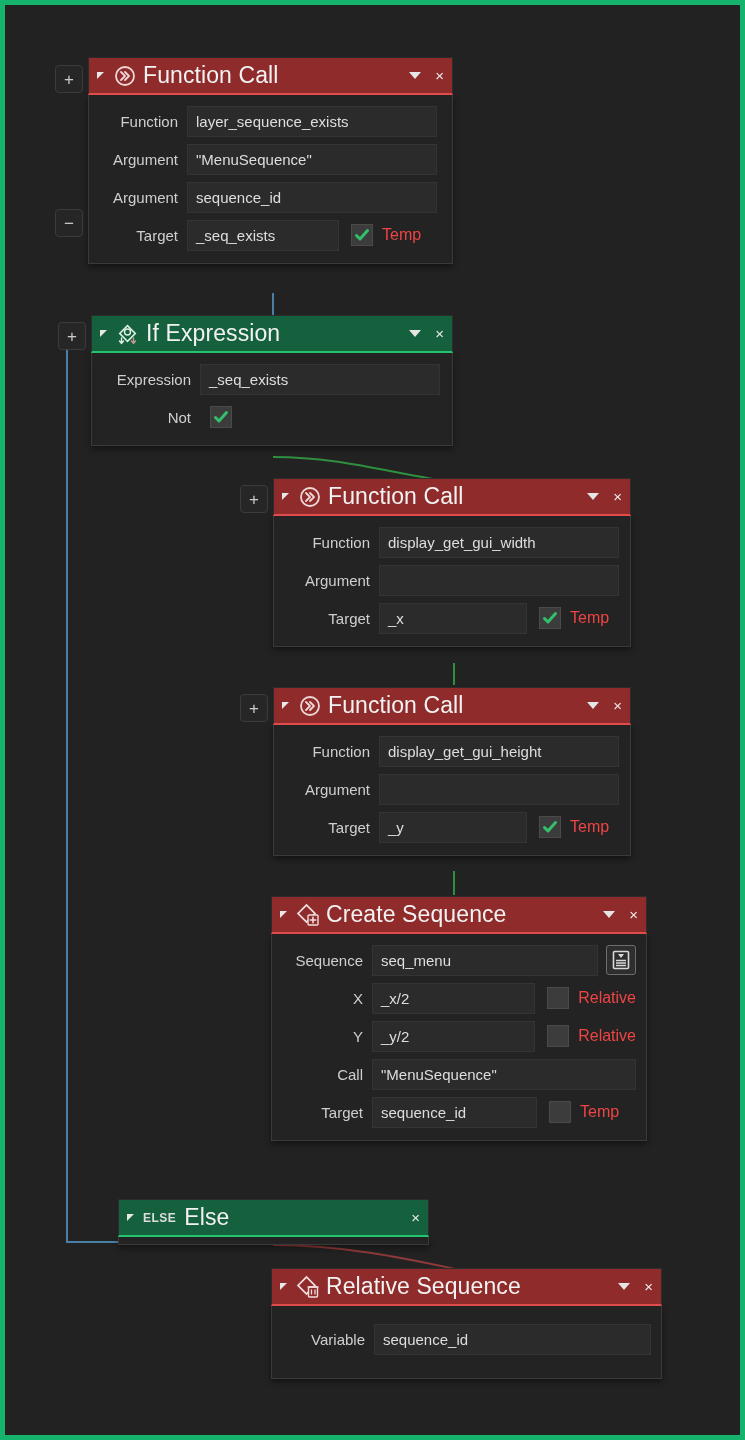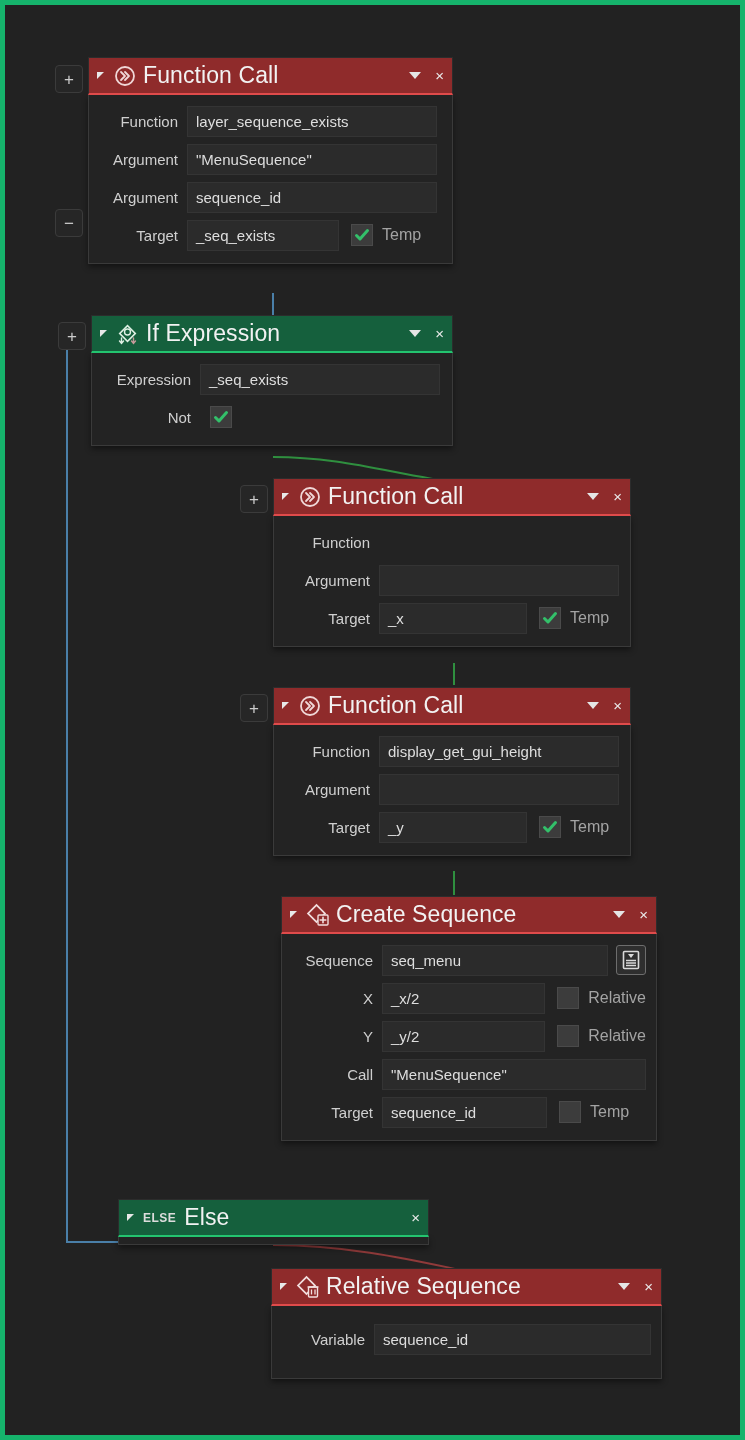--- a/index.html
+++ b/index.html
@@ -88,21 +88,21 @@
   }
   .cbox {
     width:22px;height:22px;flex:none;
     background:#3c3c3c; border:1px solid #4a4a4a;
     display:flex;align-items:center;justify-content:center;
     margin-left:12px;
   }
   .cbox.on { background:#3c3c3c; }
   .cbox .tick { display:none; }
   .cbox.on .tick { display:block; }
-  .cbtxt { color:#a3a3a3; font-size:16px; margin-left:9px; white-space:nowrap; }
+  .cbtxt { color:#ef4444; font-size:16px; margin-left:9px; white-space:nowrap; }
 
   .pickbtn {
     width:30px;height:30px;margin-left:8px;flex:none;
     background:#2e2e2e;border:1px solid #6d6d6d;border-radius:3px;
     display:flex;align-items:center;justify-content:center;
   }
 
   
   .sidebtn {
     position:absolute;
@@ -230,20 +230,21 @@
       <span class="ttl">Function Call</span>
       <span class="spacer"></span>
       <span class="caret"></span>
       <span class="close">×</span>
     </div>
 
     <div class="frame">
       <div class="body">
         <div class="row">
           <span class="lbl" style="width:95px">Function</span>
+          <span class="field" style="width:240px">display_get_gui_width</span>
         </div>
         <div class="row">
           <span class="lbl" style="width:95px">Argument</span>
           <span class="field" style="width:240px"></span>
         </div>
         <div class="row">
           <span class="lbl" style="width:95px">Target</span>
           <span class="field" style="width:148px">_x</span>
           <span class="cbox on">
             <svg class="tick" width="16" height="16" viewBox="0 0 16 16">
@@ -290,21 +291,21 @@
             <svg class="tick" width="16" height="16" viewBox="0 0 16 16">
                 <path d="M2.5 8.5 L6 12 L13.5 3.5" fill="none" stroke="#33c06a" stroke-width="3" stroke-linecap="round" stroke-linejoin="round"></path>
               </svg>
           </span>
           <span class="cbtxt">Temp</span>
         </div>
       </div>
     </div>
   </div>
 
-  <div class="node" style="left:264px; top:891px; width:388px;padding-left:12px;">
+  <div class="node" style="left:254px; top:891px; width:388px;padding-left:12px;">
     <div class="titlebar red">
       <span class="tri"></span>
       <span class="ticon">
         <svg width="24" height="24" viewBox="0 0 24 24">
           <rect x="4.5" y="4.5" width="12" height="12" transform="rotate(45 10.5 10.5)" fill="none" stroke="#f2dede" stroke-width="1.7"></rect>
           <rect x="12" y="12" width="10" height="10" rx="1" fill="#8f2b2b" stroke="#f2dede" stroke-width="1.4"></rect>
           <path d="M17 14.2 L17 19.8 M14.2 17 L19.8 17" stroke="#f2dede" stroke-width="1.6" stroke-linecap="round"></path>
         </svg>
       </span>
       <span class="ttl">Create Sequence</span>

